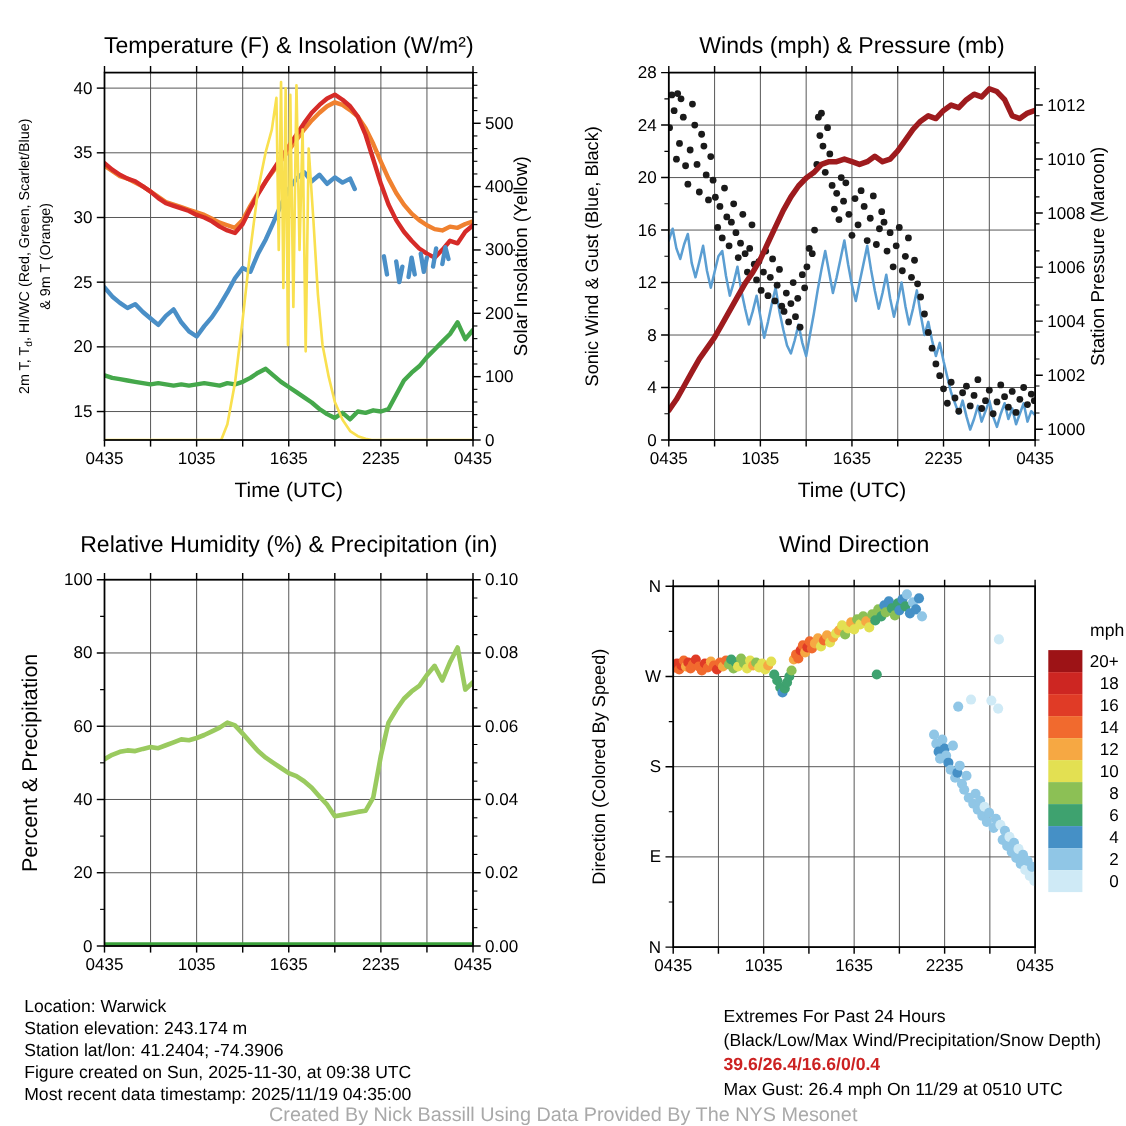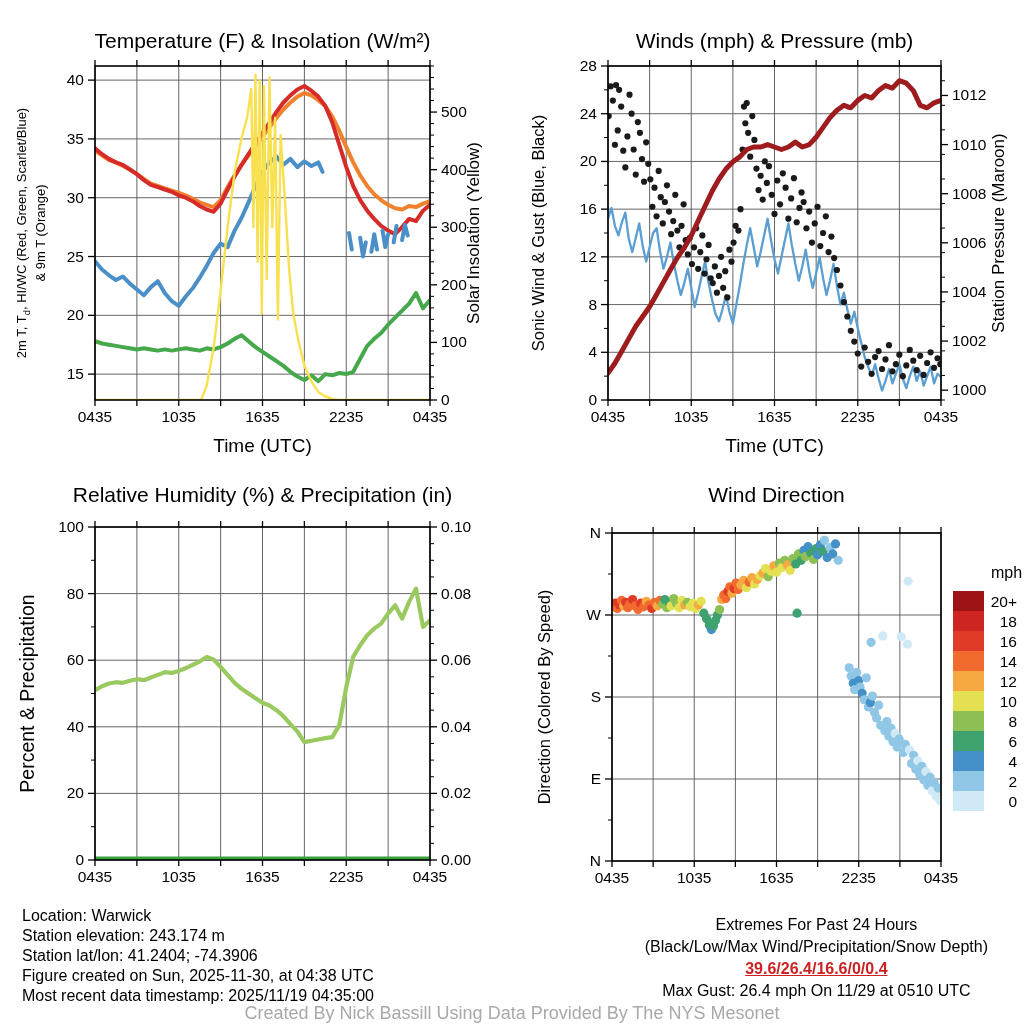--- a/index.html
+++ b/index.html
@@ -5,22 +5,22 @@
   html,body{margin:0;padding:0;background:#fff;}
   body{width:1024px;height:1024px;position:relative;font-family:"Liberation Sans",sans-serif;color:#000;overflow:hidden;}
   .chart{position:absolute;}
   #c-temp{left:0;top:0;}
   #c-wind{left:512px;top:0;}
   #c-rh{left:0;top:470px;}
   #c-dir{left:512px;top:470px;}
   svg text{font-family:"Liberation Sans",sans-serif;fill:#000;}
   .footer{position:absolute;left:0;top:900px;width:1024px;height:124px;}
   .f-left{position:absolute;left:22px;top:6px;font-size:16px;line-height:20px;}
-  .f-right{position:absolute;right:36px;top:14px;font-size:16px;line-height:22px;text-align:center;margin-left:44px;}
-  .f-right .red{color:#cc2222;font-weight:bold;text-decoration:underline;}
+  .f-right{position:absolute;right:23px;top:14px;font-size:16px;line-height:22px;text-align:left;margin-left:44px;}
+  .f-right .red{color:#cc2222;font-weight:bold;}
   .credit{position:absolute;left:0;top:103px;width:100%;text-align:center;color:#a9a9a9;font-size:18px;}
 </style>
 </head>
 <body>
 
 <div>
   <div class="chart" id="c-temp">
     <svg id="svg-temp" width="512" height="470">
         <defs>
           <clipPath id="clip-temp">
@@ -697,21 +697,21 @@
         <rect x="441" y="321" width="31" height="20" fill="#cfeaf6"></rect>
         <text x="505" y="336.5" font-size="15.5" text-anchor="end">0</text>
       </svg>
   </div>
 
   <div class="footer">
     <div class="f-left">
       <div>Location: Warwick</div>
       <div>Station elevation: 243.174 m</div>
       <div>Station lat/lon: 41.2404; -74.3906</div>
-      <div>Figure created on Sun, 2025-11-30, at 04:38 UTC</div>
+      <div>Figure created on Sun, 2025-11-30, at 09:38 UTC</div>
       <div>Most recent data timestamp: 2025/11/19 04:35:00</div>
     </div>
     <div class="f-right">
       <div>Extremes For Past 24 Hours</div>
       <div>(Black/Low/Max Wind/Precipitation/Snow Depth)</div>
       <div class="red">39.6/26.4/16.6/0/0.4</div>
       <div>Max Gust: 26.4 mph On 11/29 at 0510 UTC</div>
     </div>
     <div class="credit">Created By Nick Bassill Using Data Provided By The NYS Mesonet</div>
   </div>

